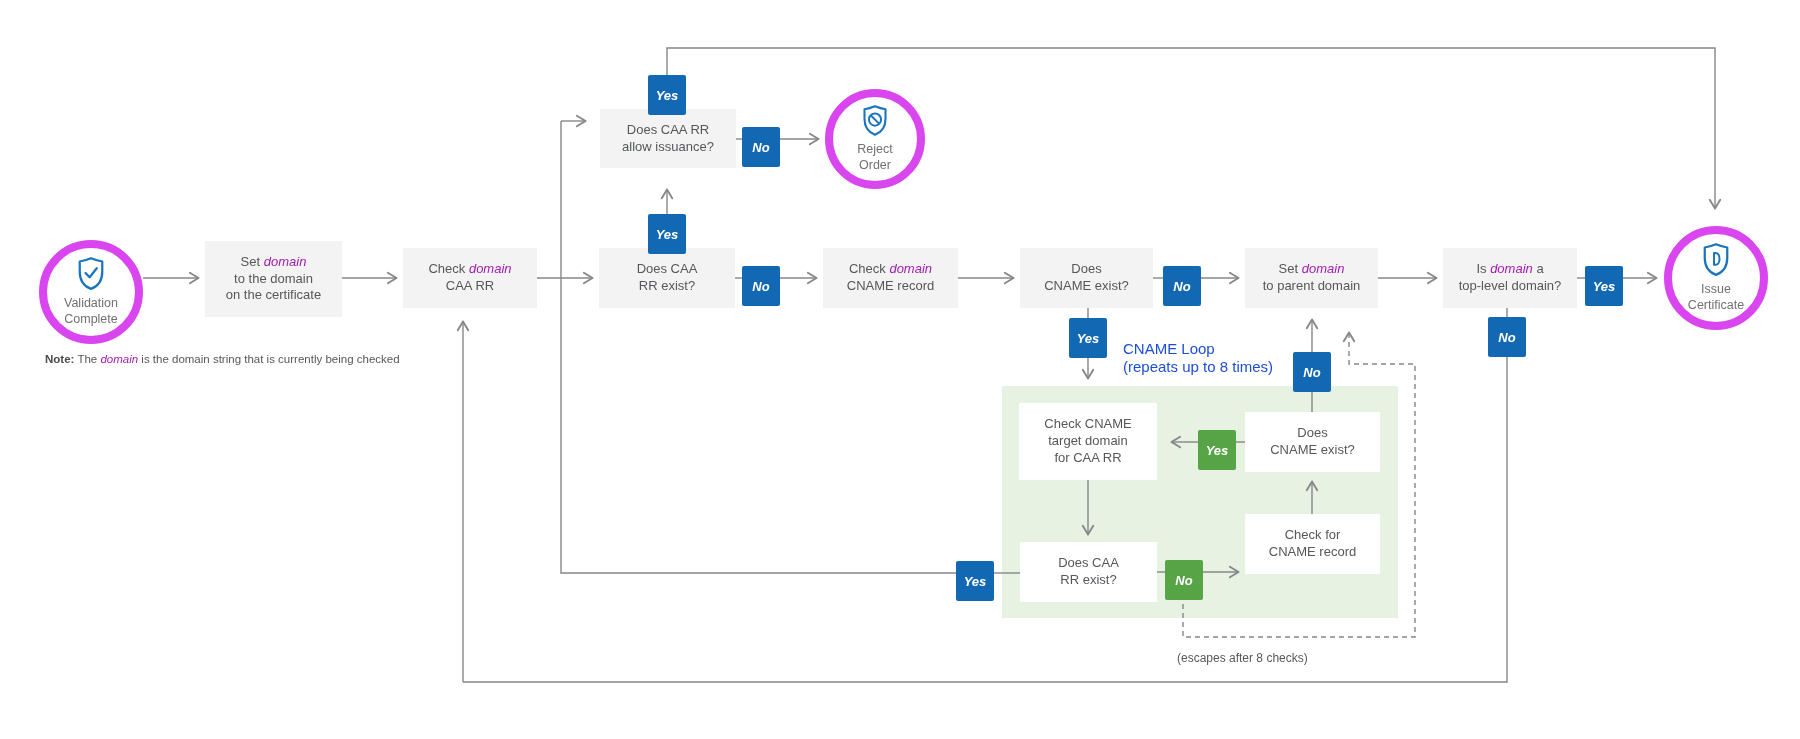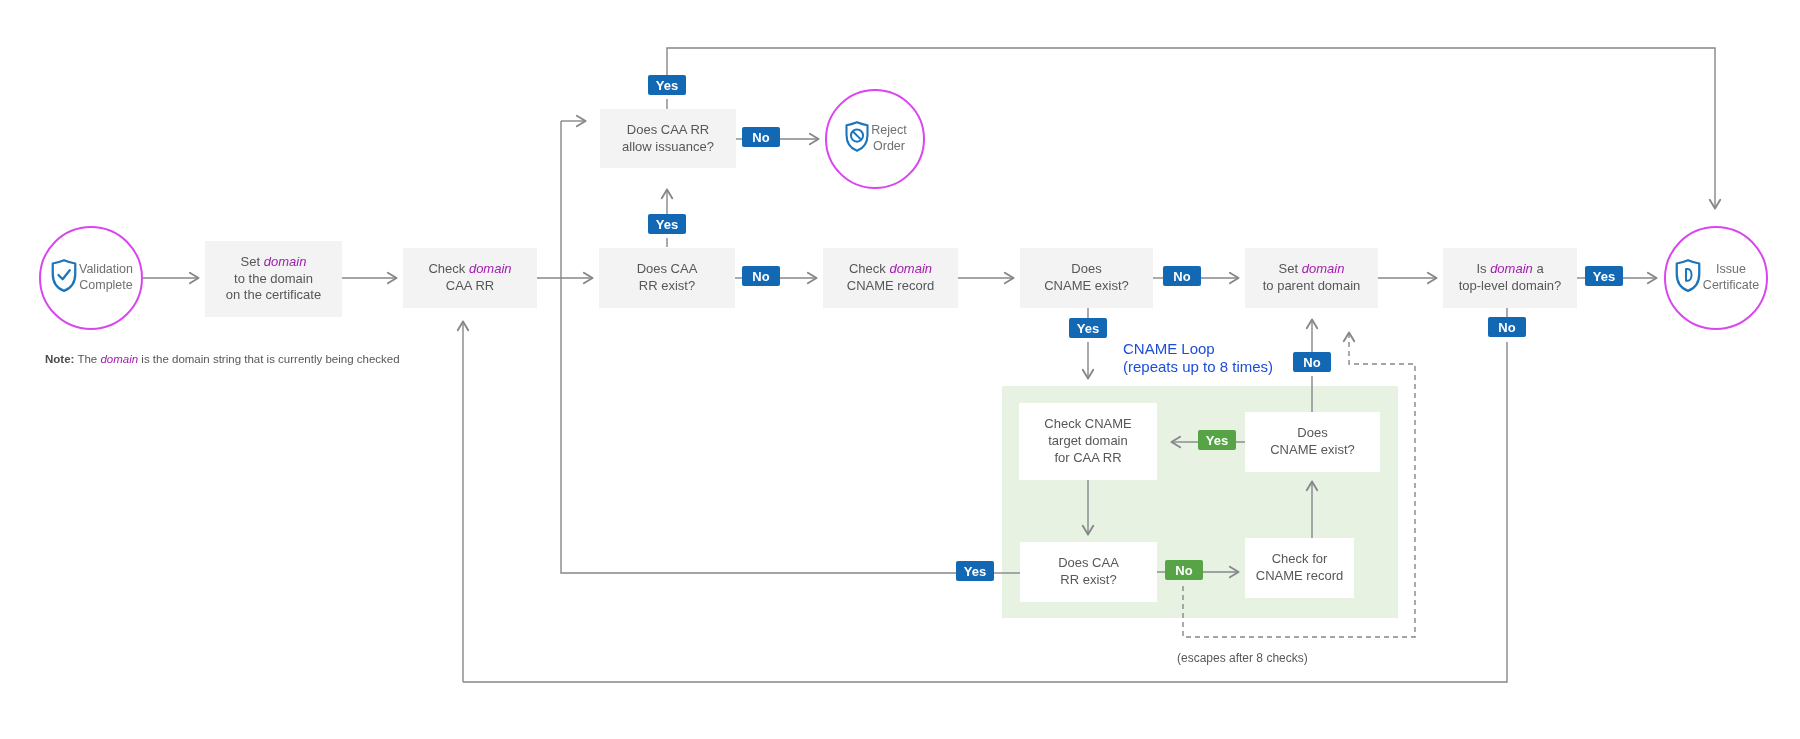--- a/index.html
+++ b/index.html
@@ -3,26 +3,26 @@
 <meta charset="utf-8">
 <style>
   html,body{margin:0;padding:0;background:#fff;}
   #stage{position:relative;width:1800px;height:739px;background:#ffffff;overflow:hidden;
          font-family:"Liberation Sans","DejaVu Sans",sans-serif;}
   #wires{position:absolute;left:0;top:0;z-index:1;}
   .greenarea{position:absolute;background:#e8f2e3;z-index:0;}
   .box{position:absolute;background:#f2f3f2;display:flex;align-items:center;justify-content:center;
        text-align:center;font-size:13px;color:#56575a;line-height:1.3;z-index:2;}
   .wbox{background:#ffffff;}
-  .badge{position:absolute;width:38px;height:20px;border-radius:2px;color:#fff;font-size:13px;
-         font-weight:bold;display:flex;align-items:center;justify-content:center;z-index:3;}
+  .badge{position:absolute;width:38px;height:40px;border-radius:2px;color:#fff;font-size:13px;
+         font-weight:bold;display:flex;align-items:center;justify-content:center;z-index:3;font-style:italic;}
   .blue{background:#1268b3;}
   .green{background:#56a446;}
-  .circle{position:absolute;border:2px solid #d946ef;border-radius:50%;background:#fff;
-          box-sizing:border-box;display:flex;flex-direction:row;align-items:center;justify-content:center;
+  .circle{position:absolute;border:8px solid #d946ef;border-radius:50%;background:#fff;
+          box-sizing:border-box;display:flex;flex-direction:column;align-items:center;justify-content:center;
           text-align:center;color:#6f7073;font-size:12.5px;line-height:1.25;z-index:2;}
   .circle svg{margin-bottom:5px;}
   em.dm{color:#a21caf;font-style:italic;}
   .note{position:absolute;font-size:11.5px;color:#56575a;z-index:2;}
   .note b{color:#4a4b4d;text-align:right;}
   .flabel{position:absolute;font-size:15px;color:#1d4ed8;line-height:1.2;z-index:2;}
   .escape{position:absolute;font-size:12px;color:#58585a;z-index:2;}
 </style>
 </head>
 <body>
@@ -71,21 +71,21 @@
       <path d="M1312 352 V320" marker-end="url(#ah)"></path>
       <path d="M1088 480 V534" marker-end="url(#ah)"></path>
       <path d="M1312 542 V482" marker-end="url(#ah)"></path>
       <path d="M1198 442 H1172" marker-end="url(#ah)"></path>
       <path d="M1202 572 H1238" marker-end="url(#ah)"></path>
 
       <path d="M1183 586 V637 H1415 V364 H1349 V333" stroke-dasharray="5 4" marker-end="url(#ah)"></path>
     </g>
   </svg>
 
-  <div class="circle" style="left:39px;top:226px;width:104px;height:104px">
+  <div class="circle" style="left:39px;top:240px;width:104px;height:104px">
     <svg width="30" height="35" viewBox="0 0 24 28">
       <path d="M12 1.8 C9 3 5.6 4 3 4.4 V12.6 C3 19.8 6.8 24.4 12 26.3 C17.2 24.4 21 19.8 21 12.6 V4.4 C18.4 4 15 3 12 1.8 Z" fill="none" stroke="#1a75bc" stroke-width="1.8" stroke-linejoin="round"></path>
       <path d="M7.6 13.6 L10.9 17 L16.6 9.8" fill="none" stroke="#1a75bc" stroke-width="1.8" stroke-linecap="round" stroke-linejoin="round"></path>
     </svg>
     <div>
       <span>Validation</span><br>
       <span>Complete</span>
     </div>
   </div>
 
@@ -184,21 +184,21 @@
     </div>
   </div>
 
   <div class="box wbox" style="left:1020px;top:542px;width:137px;height:60px">
     <div>
       <span>Does CAA</span><br>
       <span>RR exist?</span>
     </div>
   </div>
 
-  <div class="box wbox" style="left:1245px;top:538px;width:109px;height:60px">
+  <div class="box wbox" style="left:1245px;top:514px;width:135px;height:60px">
     <div>
       <span>Check for</span><br>
       <span>CNAME record</span>
     </div>
   </div>
 
   <div class="badge blue" style="left:648px;top:75px">Yes</div>
   <div class="badge blue" style="left:742px;top:127px">No</div>
   <div class="badge blue" style="left:648px;top:214px">Yes</div>
   <div class="badge blue" style="left:742px;top:266px">No</div>

